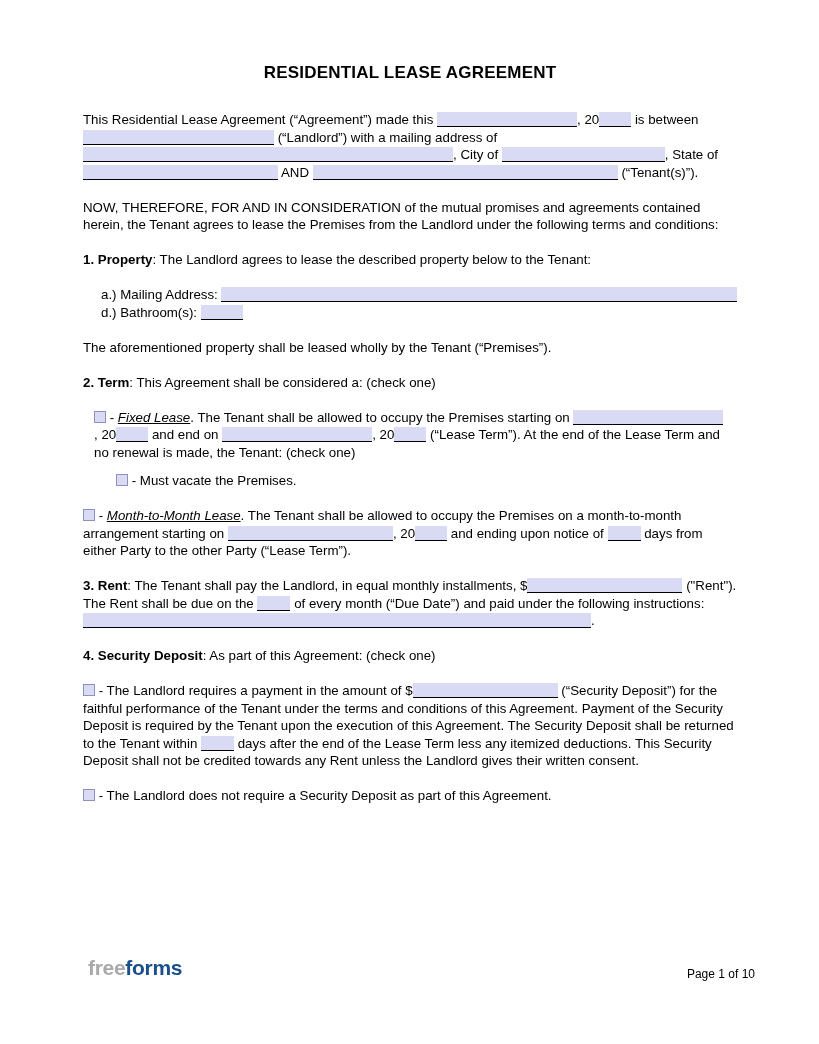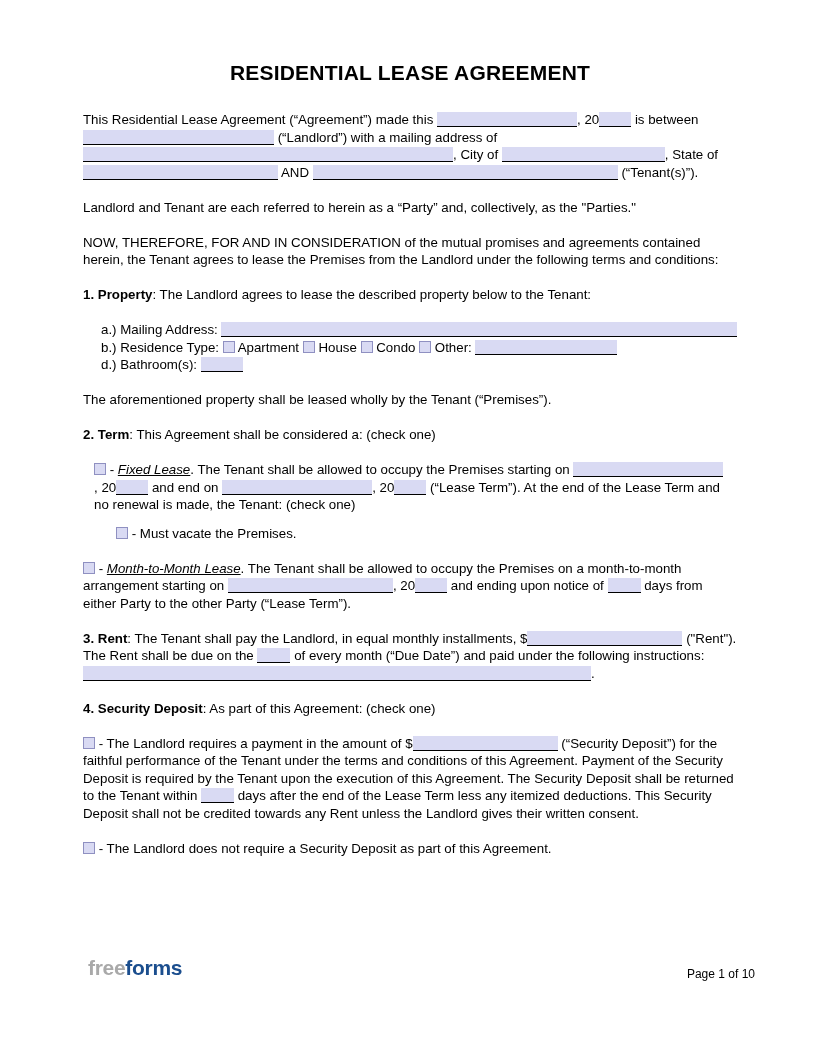--- a/index.html
+++ b/index.html
@@ -1,20 +1,20 @@
 <!DOCTYPE html>
 <html><head>
 <meta charset="utf-8">
 <style>
   html,body{margin:0;padding:0;background:#ffffff;}
   body{width:819px;height:1044px;overflow:hidden;}
   .page{position:relative;width:819px;height:1044px;background:#ffffff;
         font-family:"Liberation Sans",sans-serif;font-size:13.3px;line-height:17.5px;color:#000;}
   .content{position:absolute;left:83px;top:58px;width:654px;}
-  .title{font-size:21px;font-weight:bold;text-align:center;margin:4px 0 27px 0;line-height:22px;letter-spacing:0.2px;}
+  .title{font-size:17px;font-weight:bold;text-align:center;margin:4px 0 27px 0;line-height:22px;letter-spacing:0.2px;}
   p{margin:0 0 17.5px 0;}
   p.m0{margin:11px;}
   .b{font-weight:bold;}
   .em-u{font-style:italic;text-decoration:underline;}
   .blank{display:inline-block;background:#d9daf3;border-bottom:1.5px solid #000;height:14px;vertical-align:-3px;}
   .w32{width:32px;}  .w33{width:33px;}  .w42{width:42px;}
   .w140{width:140px;} .w142{width:142px;} .w145{width:145px;} .w150{width:150px;}
   .w155{width:155px;} .w163{width:163px;} .w165{width:165px;} .w191{width:191px;}
   .w195{width:195px;} .w305{width:305px;} .w370{width:370px;} .w508{width:508px;}
   .cb{display:inline-block;width:10px;height:10px;background:#d9daf3;border:1px solid #8f90c1;vertical-align:-1px;}
@@ -33,32 +33,30 @@
 </head>
 <body>
 
 <div class="page">
   <div class="content">
 
     <h1 class="title">RESIDENTIAL LEASE AGREEMENT</h1>
 
     <p><span>This Residential Lease Agreement (“Agreement”) made this </span><span class="blank w140"></span><span>, 20</span><span class="blank w32"></span><span> is between </span><span class="blank w191"></span><span> (“Landlord”) with a mailing address of </span><span class="blank w370"></span><span>, City of </span><span class="blank w163"></span><span>, State of </span><span class="blank w195"></span><span> AND </span><span class="blank w305"></span><span> (“Tenant(s)”).</span></p>
 
-    <p>Landlord and Tenant are each referred to herein as a “Party” and, collectively, as the "Parties."</p>
 
     <p>NOW, THEREFORE, FOR AND IN CONSIDERATION of the mutual promises and agreements contained herein, the Tenant agrees to lease the Premises from the Landlord under the following terms and conditions:</p>
 
     <p><span class="b">1. Property</span><span>: The Landlord agrees to lease the described property below to the Tenant:</span></p>
 
     <div class="list">
       <div class="li flexrow">
           <span class="lbl">a.) Mailing Address: </span>
           <span class="blank fill"></span>
         </div>
-      <div class="li"><span>b.) Residence Type: </span><span class="cb"></span><span> Apartment </span><span class="cb"></span><span> House </span><span class="cb"></span><span> Condo </span><span class="cb"></span><span> Other: </span><span class="blank w142"></span></div>
       <div class="li"><span>d.) Bathroom(s): </span><span class="blank w42"></span></div>
     </div>
 
     <p>The aforementioned property shall be leased wholly by the Tenant (“Premises”).</p>
 
     <p><span class="b">2. Term</span><span>: This Agreement shall be considered a: (check one)</span></p>
 
     <p class="m0"><span class="cb"></span><span> - </span><span class="em-u">Fixed Lease</span><span>. The Tenant shall be allowed to occupy the Premises starting on </span><span class="blank w150"></span><span>, 20</span><span class="blank w32"></span><span> and end on </span><span class="blank w150"></span><span>, 20</span><span class="blank w32"></span><span> (“Lease Term”). At the end of the Lease Term and no renewal is made, the Tenant: (check one)</span></p>
 
 

